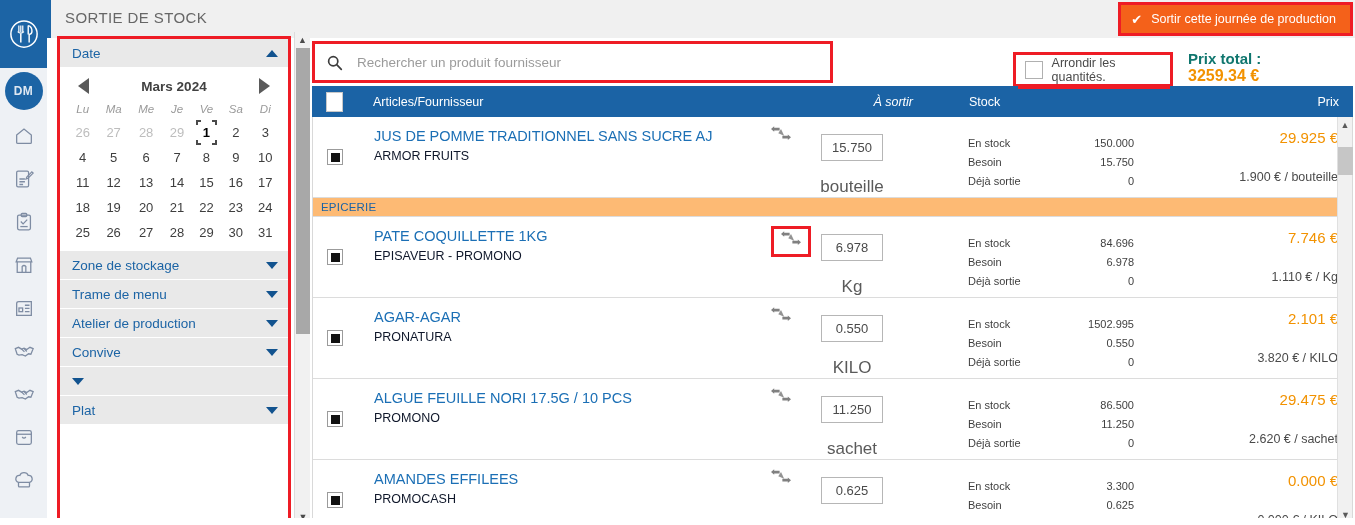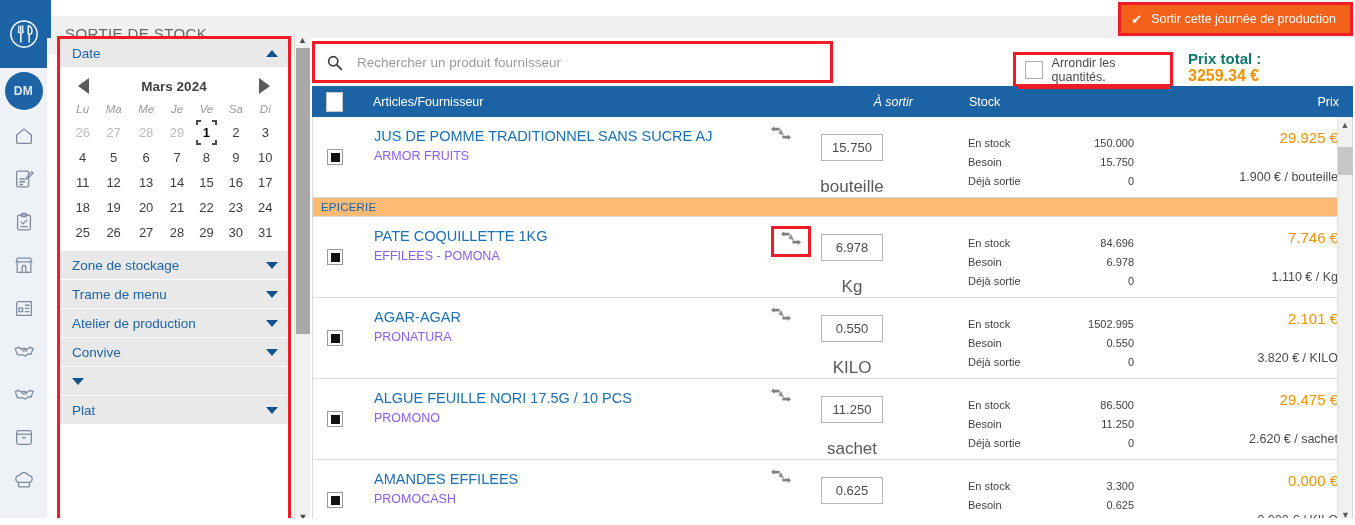--- a/index.html
+++ b/index.html
@@ -29,21 +29,21 @@
     display: flex; align-items: center; justify-content: center;
     font-size: 12px; font-weight: bold; letter-spacing: .5px;
   }
   .rail-item {
     width: 47px; height: 43px; display: flex; align-items: center; justify-content: center;
   }
   .rail-item svg { display: block; }
 
   
   .topbar {
-    position: absolute; left: 47px; top: 16px; width: 1308px; height: 38px;
+    position: absolute; left: 47px; top: 0; width: 1308px; height: 38px;
     background: #f0f0f0;
   }
   .topbar-title {
     position: absolute; left: 18px; top: 9px;
     font-size: 15px; color: #666666; letter-spacing: .4px;
   }
   .topbar-accent {
     position: absolute; left: 47px; top: 0; width: 4px; height: 38px; background: #1c64a5;
   }
 
@@ -171,21 +171,21 @@
     background: #fdba74; height: 19px; display: flex; align-items: center;
     padding-left: 8px; font-size: 11.5px; color: #1b63a5; letter-spacing: .2px;
     border-bottom: 1px solid #dcdcdc;
   }
   .row { display: flex; align-items: stretch; border-bottom: 1px solid #dcdcdc; min-height: 73px; background:#fff; }
   .cell-cb { width: 44px; display: flex; align-items: center; justify-content: center; }
   .cbx-row { width: 16px; height: 16px; border: 1px solid #9b9b9b; background: #fff; display:flex; align-items:center; justify-content:center; cursor: pointer; }
   .cbx-row i { display: block; width: 9px; height: 9px; background: #111; }
   .cell-art { flex: 1; padding: 11px 0 0 17px; position: relative; }
   .art-name { font-size: 14.5px; color: #1b6fb5; line-height: 1.22; max-width: 372px; cursor: pointer; }
-  .art-supplier { font-size: 12.5px; color: #8b5cf6; margin-top: 3px; }
+  .art-supplier { font-size: 12.5px; color: #0f172a; margin-top: 3px; }
   .swap-wrap { position: absolute; left: 414px; top: 9px; }
   .swap-hl { border: 3px solid #ee1c25; padding: 2px 7px; }
   .cell-sortir { width: 120px; padding-top: 17px; text-align: center; }
   .qty-input {
     width: 62px; height: 27px; border: 1px solid #b6b6b6; background: #fff;
     text-align: center; font-size: 13px; color: #4a4a4a;
     font-family: "Liberation Sans", sans-serif; outline: none;
   }
   .unit { font-size: 17px; color: #5a5a5a; margin-top: 16px; }
   .cell-stock { width: 230px; padding-top: 17px; font-size: 11px; color: #3f3f3f; }
@@ -485,21 +485,21 @@
           <span>EPICERIE</span>
         </div>
         <div class="row">
           <div class="cell-cb">
             <span class="cbx-row">
               <i></i>
             </span>
           </div>
           <div class="cell-art">
             <div class="art-name">PATE COQUILLETTE 1KG</div>
-            <div class="art-supplier">EFFILEES - POMONA</div>
+            <div class="art-supplier">EPISAVEUR - PROMONO</div>
             <div class="swap-wrap swap-hl"><svg width="20" height="17" viewBox="0 0 22 18" fill="#808080">
                 <path d="M9.5 1.5 L3.5 1.5 L3.5 0 L0 3 L3.5 6 L3.5 4.5 L9.5 4.5 Z"></path>
                 <path d="M12.5 10.5 L18.5 10.5 L18.5 9 L22 12 L18.5 15 L18.5 13.5 L12.5 13.5 Z"></path>
                 <path d="M11 3 L14.5 10.5 L8 7.5 Z" opacity="0.85"></path>
               </svg></div>
           </div>
           <div class="cell-sortir"><input class="qty-input" type="text" value="6.978" style=""><div class="unit">Kg</div></div>
           <div class="cell-stock">
             <div class="stock-line">
               <span class="k">En stock</span>

